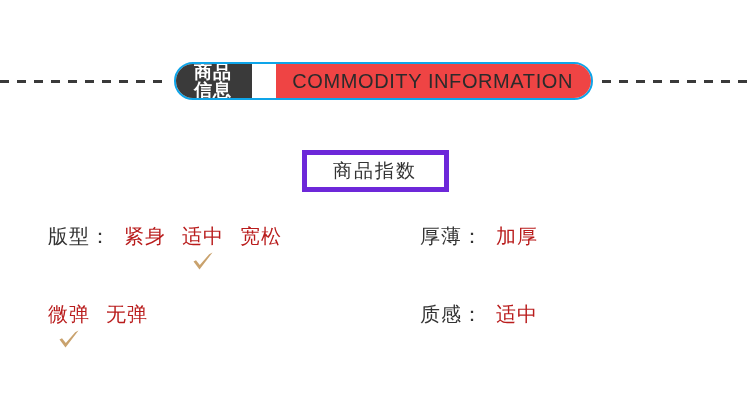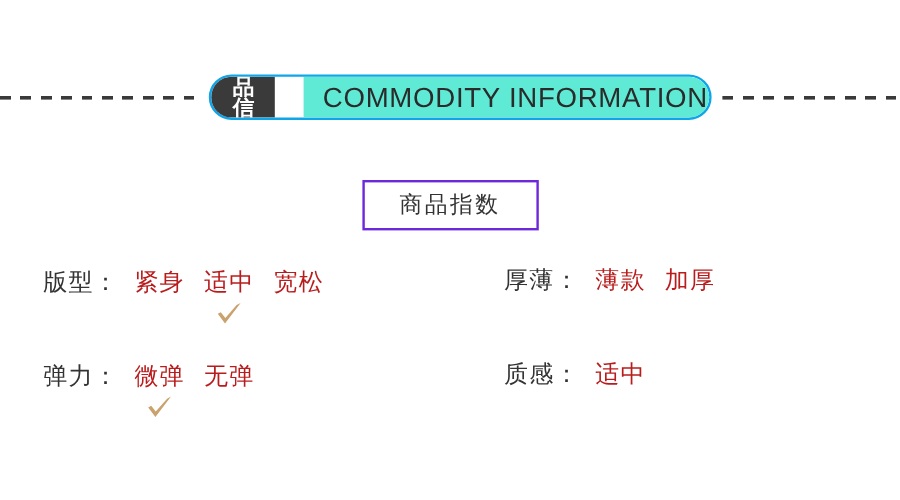--- a/index.html
+++ b/index.html
@@ -55,44 +55,44 @@
     display: flex;
     align-items: center;
     justify-content: center;
     padding: 0 16px 0 18px;
     font-size: 18px;
     font-weight: bold;
     letter-spacing: 1px;
     line-height: 1;
   }
   .pill-light {
-    background: #5eead4;
+    background: #ef4444;
     color: #2b2b2b;
     display: flex;
     align-items: center;
     justify-content: center;
     padding: 0 18px 0 16px;
-    font-size: 23px;
+    font-size: 20px;
     letter-spacing: 0.6px;
     line-height: 1;
     white-space: nowrap;
     margin-left: 24px;
   }
 
   
   .index-box-wrap {
     position: absolute;
     left: 0;
     top: 150px;
     width: 750px;
     display: flex;
     justify-content: center;
   }
   .index-box {
-    border: 2px solid #6d28d9;
+    border: 5px solid #6d28d9;
     width: 147px;
     height: 42px;
     display: flex;
     align-items: center;
     justify-content: center;
     box-sizing: border-box;
     font-size: 19px;
     color: #333333;
     letter-spacing: 2px;
     font-weight: 500;
@@ -104,24 +104,24 @@
     left: 0;
     top: 222px;
     width: 750px;
     display: grid;
     grid-template-columns: 375px 375px;
     grid-template-rows: 78px 78px;
   }
   .attr-cell {
     display: flex;
     align-items: flex-start;
-    padding-left: 36px;
+    padding-left: 48px;
     box-sizing: border-box;
   }
-  .attr-cell.right { padding-left: 45px; font-family: Liberation Mono, monospace; }
+  .attr-cell.right { padding-left: 45px; }
 
   .attr-label {
     font-size: 20px;
     color: #333333;
     line-height: 28px;
     white-space: nowrap;
     letter-spacing: 1px;
     margin-right: 13px;
     flex: 0 0 auto;
   }
@@ -187,30 +187,26 @@
       <span class="attr-option">
         <span>宽松</span>
       </span>
     </span>
   </div>
 
   <div class="attr-cell right">
     <span class="attr-label">厚薄：</span>
     <span class="attr-options">
       <span class="attr-option">
-        <span>薄款</span>
-      </span>
-      <span class="attr-option">
         <span>加厚</span>
       </span>
     </span>
   </div>
 
   <div class="attr-cell">
-    <span class="attr-label">弹力：</span>
     <span class="attr-options">
       <span class="attr-option">
         <span>微弹</span>
         <svg class="check" viewBox="0 0 24 20">
           <path d="M2.5 10.5 L8.5 18.5 L21.5 1.5 L18.2 3.2 L8.8 14.0 L5.0 9.2 Z" fill="#c9a26d"></path>
         </svg>
       </span>
       <span class="attr-option">
         <span>无弹</span>
       </span>

